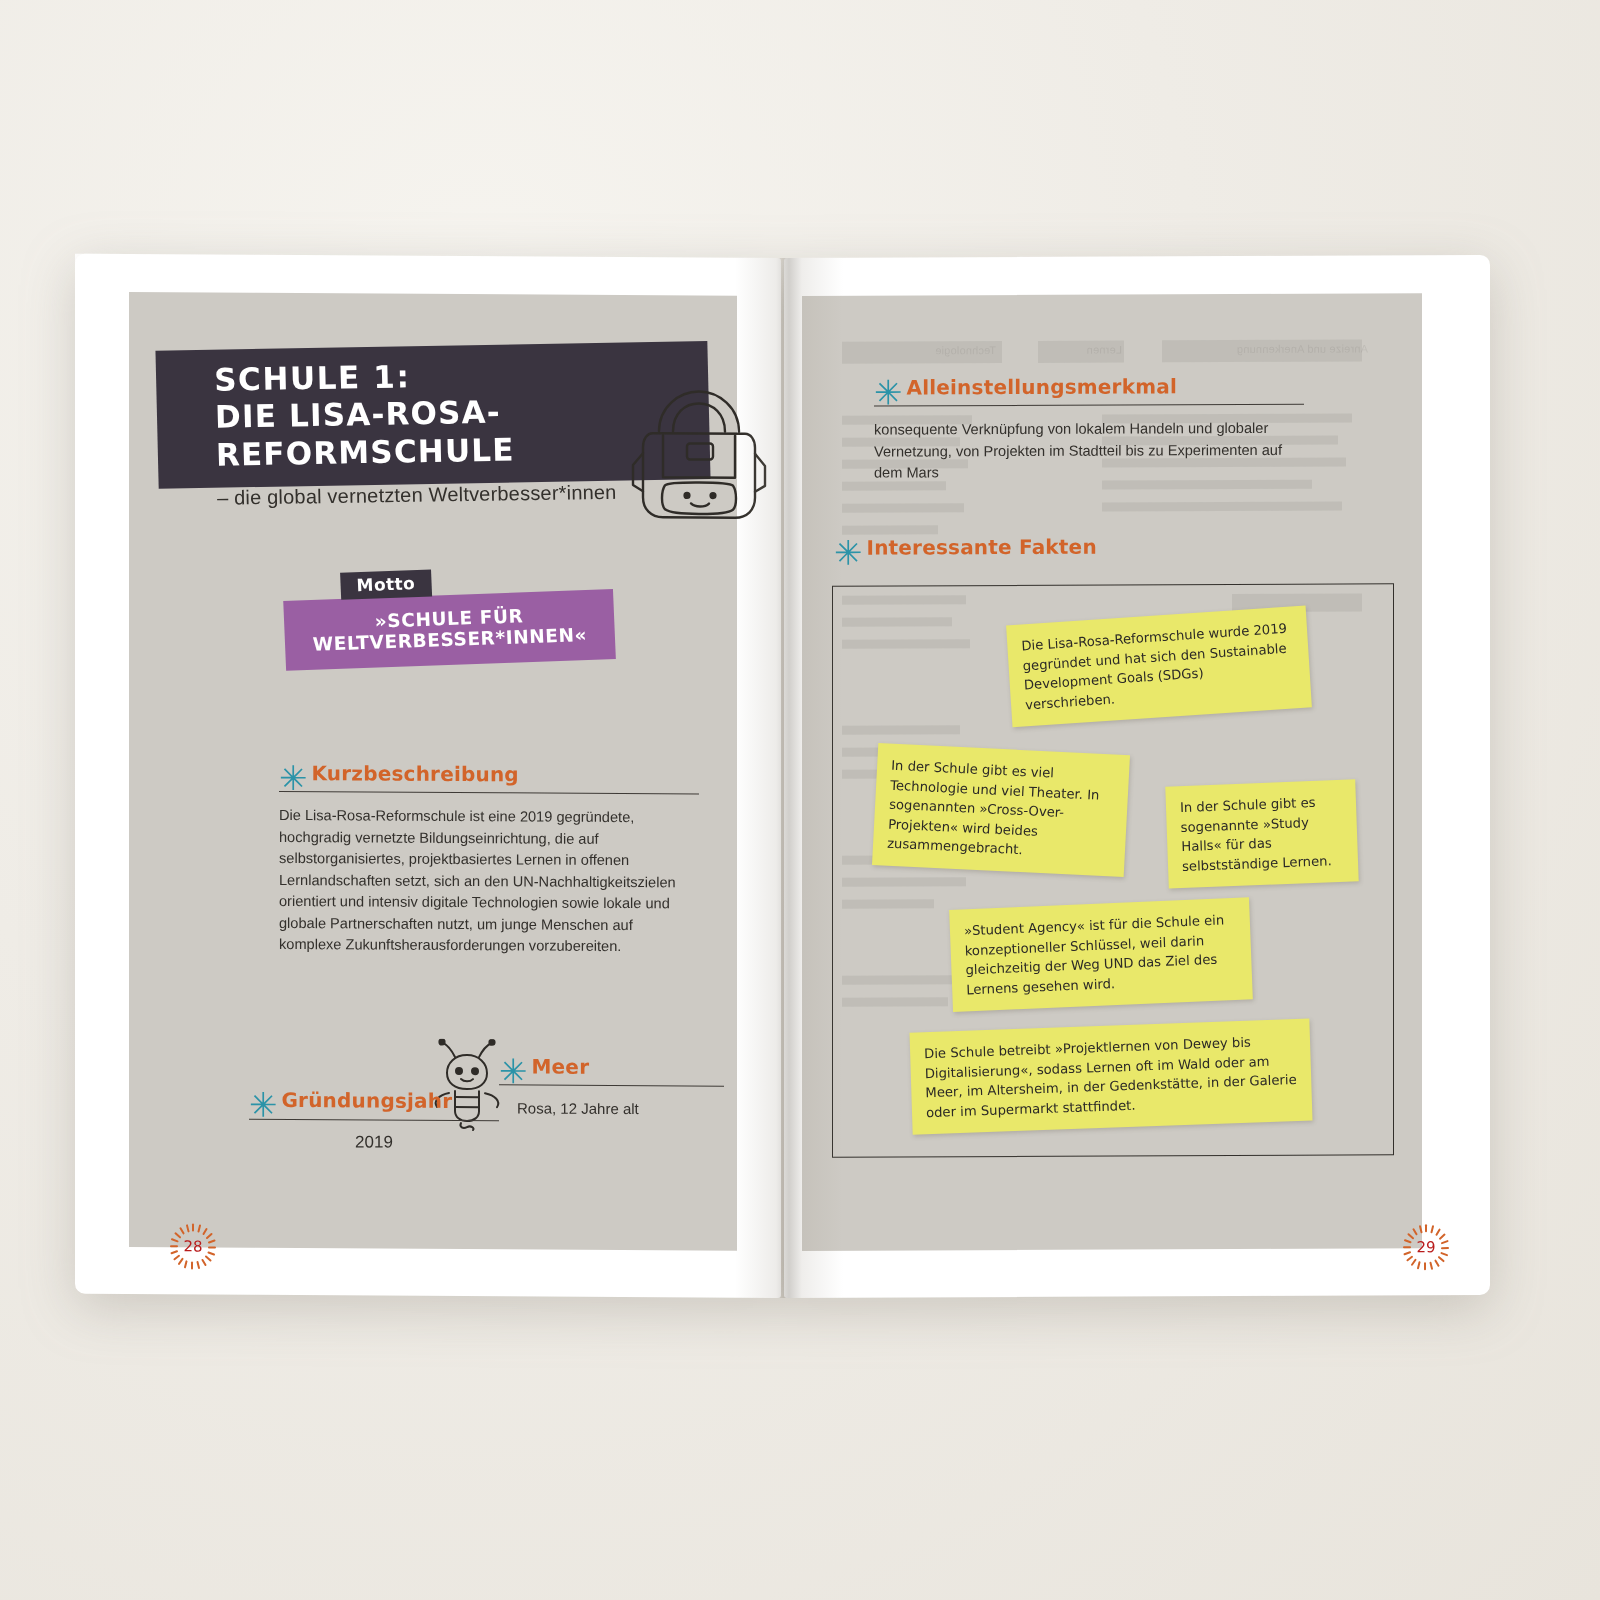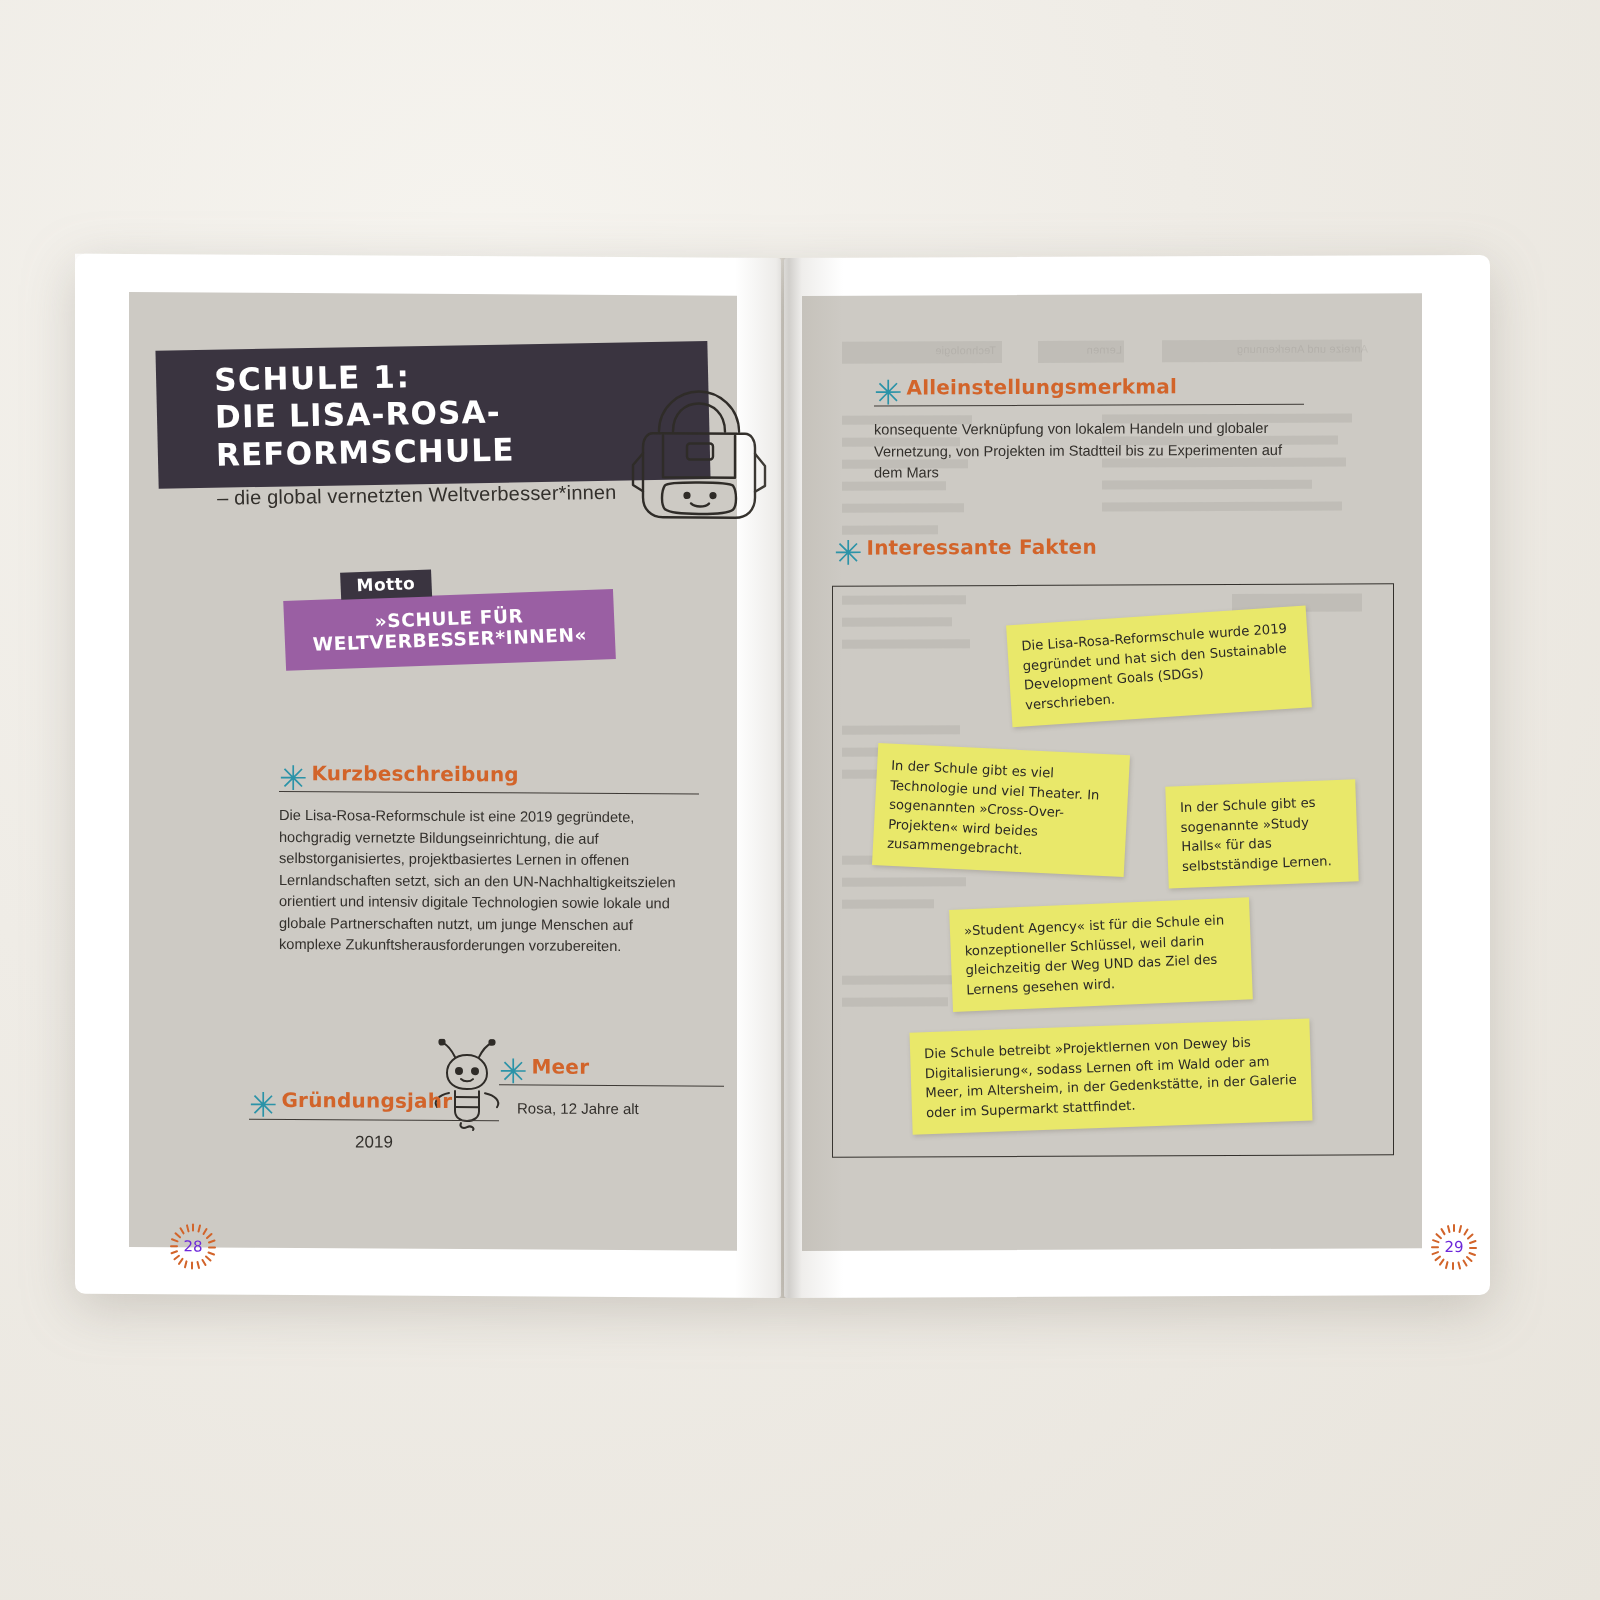--- a/index.html
+++ b/index.html
@@ -285,31 +285,31 @@
   .n5 { left: 78px;  top: 440px; width: 400px; transform: rotate(-1.8deg); }
 
   
   .pagenum {
     position: absolute;
     width: 48px;
     height: 48px;
     display: flex;
     align-items: center;
     justify-content: center;
-    color: #6d28d9;
+    color: #b91c1c;
     font-size: 15px;
     font-family: "DejaVu Sans", sans-serif;
   }
   .pn-ring {
     position: absolute;
     inset: 0;
     border-radius: 50%;
   }
   .pn-left { left: 40px; top: 930px; }
-  .pn-right { left: 628px; top: 930px; }
+  .pn-right { left: 600px; top: 930px; }
   .pn-num { position: relative; z-index: 2; }
 </style>
 </head>
 <body>
 
 <div class="backdrop"></div>
 
 <div class="book">
 
   <div class="page page-left">

